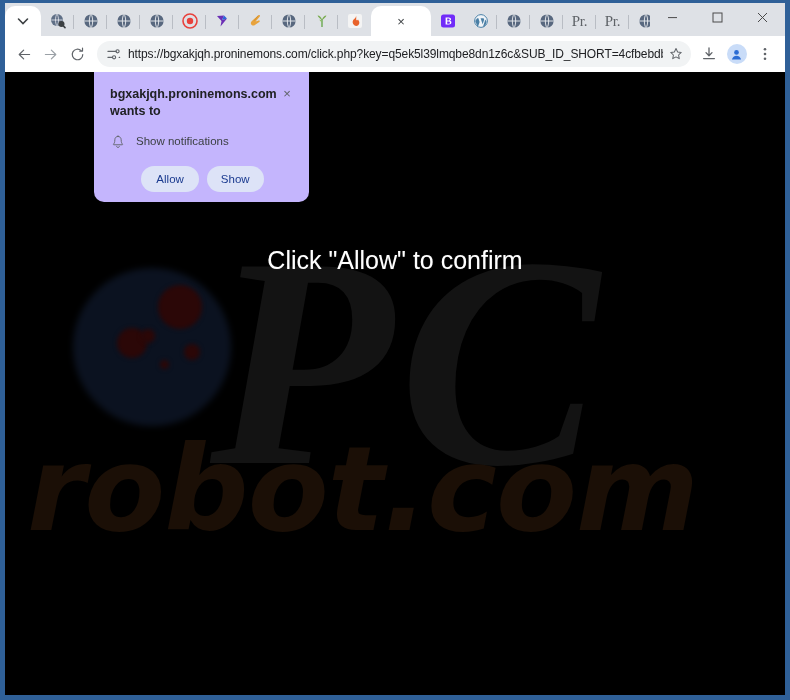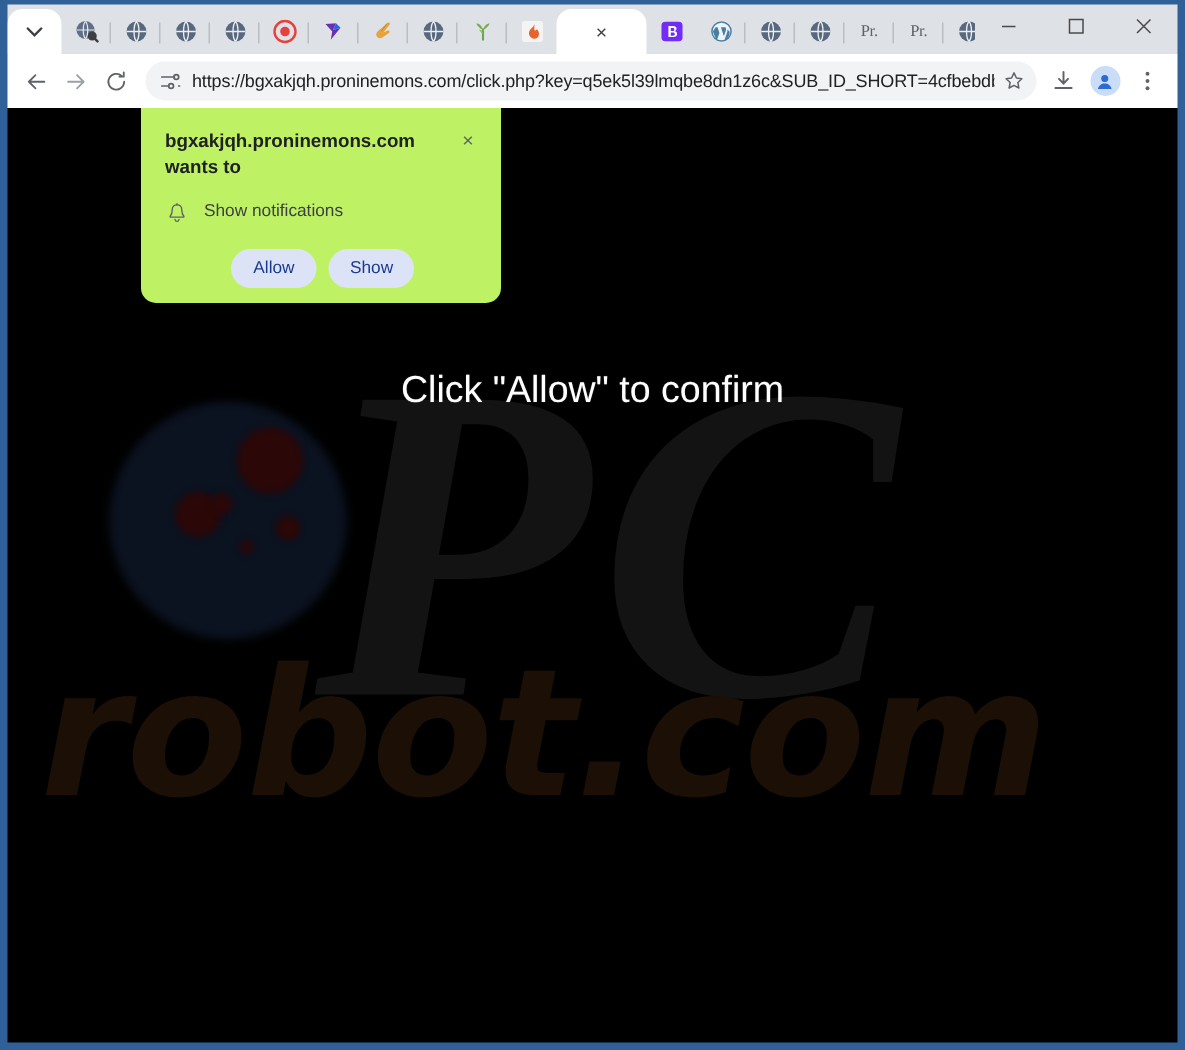--- a/index.html
+++ b/index.html
@@ -61,21 +61,21 @@
     position: absolute;
     right: 0; top: 9px;
     width: 1px; height: 14px;
     background: #b9bdc4;
   }
   .favicon {
     width: 16px; height: 16px;
     display: block;
   }
   .fav-text {
-    font-size: 11px;
+    font-size: 15px;
     color: #5f6368;
     font-family: "Liberation Serif", serif;
     letter-spacing: -0.2px;
   }
   #window-controls {
     display: flex; align-items: flex-start;
     height: 33px;
     flex: 0 0 auto;
   }
   .wc {
@@ -191,22 +191,22 @@
     font-size: 25px;
     line-height: 33px;
     font-family: "Liberation Sans", sans-serif;
     text-shadow: 0 0 1px rgba(255,255,255,.25);
   }
 
   
   #notif-bubble {
     position: absolute;
     left: 0px; top: 0px;
-    width: 240px;
-    background: #bef264;
+    width: 215px;
+    background: #c4b5fd;
     border-radius: 0 0 10px 10px;
     box-shadow: 0 3px 10px rgba(0,0,0,.32), 0 1px 3px rgba(0,0,0,.22);
     padding: 14px 14px 10px 16px;
     z-index: 10;
   }
   #notif-header {
     display: flex;
     align-items: flex-start;
     justify-content: space-between;
   }

